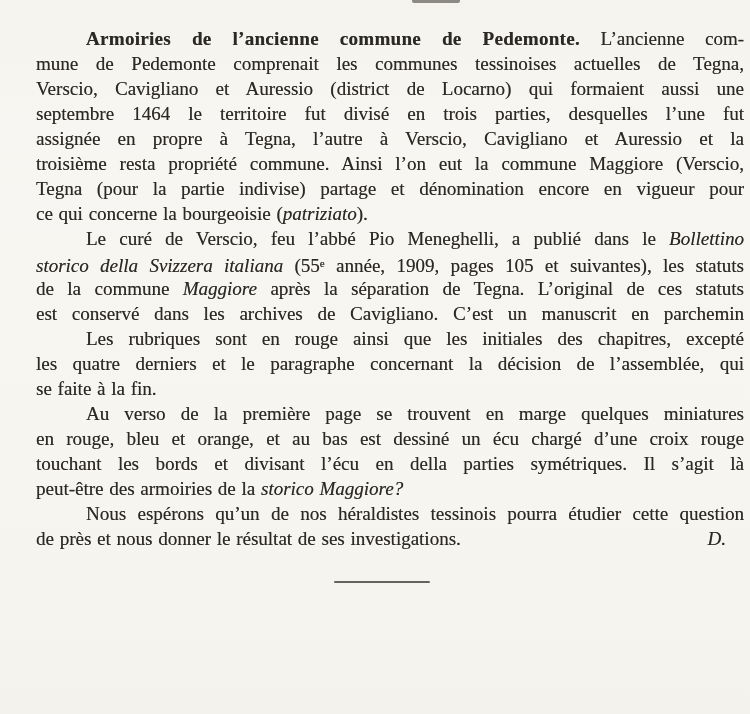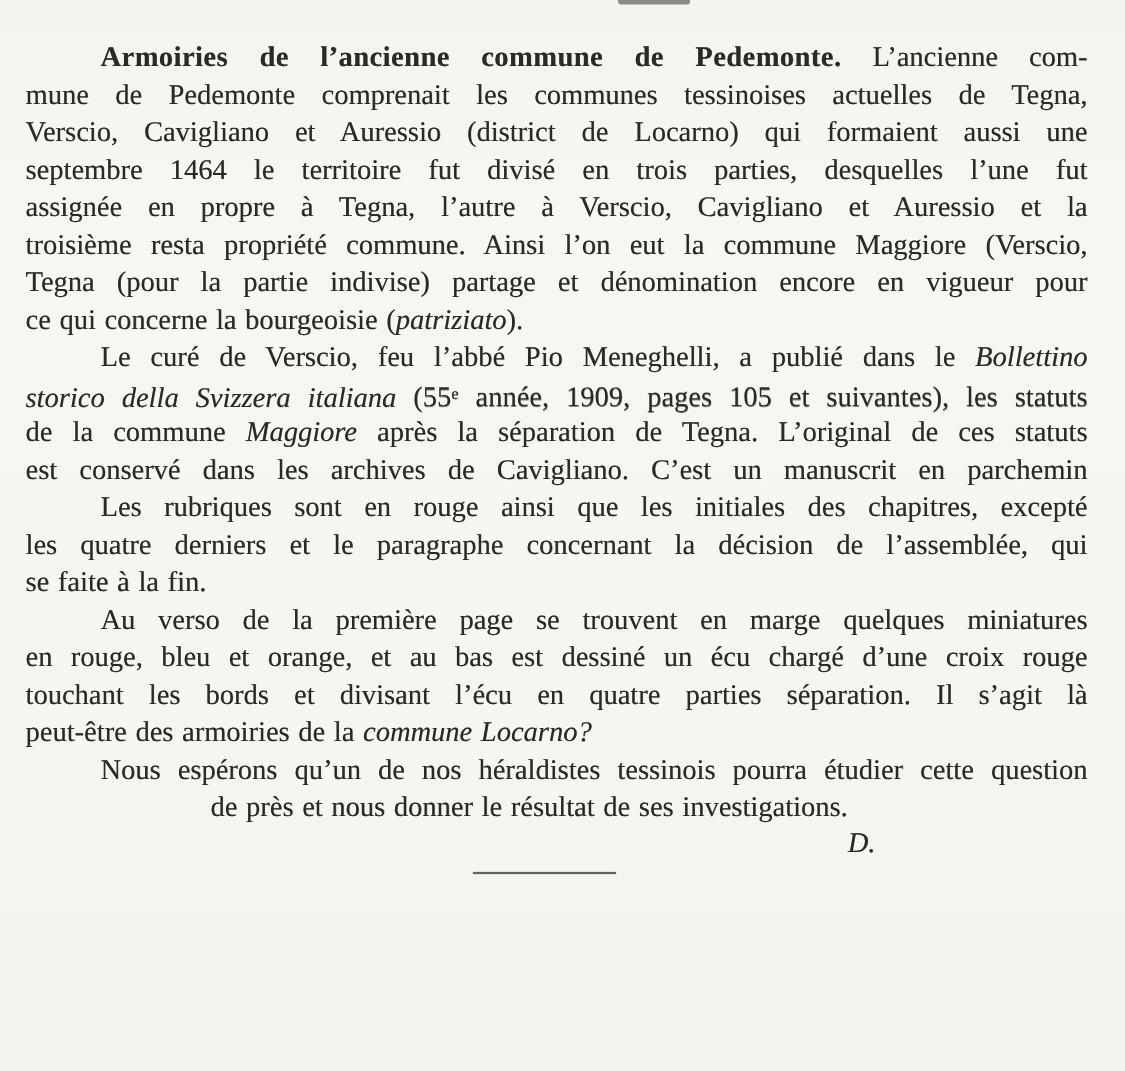--- a/index.html
+++ b/index.html
@@ -22,42 +22,42 @@
     left: 412px;
     width: 48px;
     height: 3px;
     background: #6b675f;
     opacity: 0.75;
     border-radius: 0 0 2px 2px;
   }
   .page {
     position: absolute;
     top: 26px;
-    left: 17px;
+    left: 36px;
     width: 708px;
   }
   .line {
     height: 25px;
     line-height: 25px;
     font-size: 19px;
     text-align: justify;
     text-align-last: justify;
     word-spacing: 1px;
     overflow: visible;
     text-shadow: 0.2px 0.2px 0.35px rgba(44, 40, 34, 0.55);
   }
   .line.indent { padding-left: 50px; }
   .line.para-end { text-align-last: left; }
   .line.sig-line {
     display: flex;
-    justify-content: center;
+    justify-content: space-between;
     text-align-last: left;
   }
   .run.b { font-weight: 700; letter-spacing: 0.3px; }
-  .run.i { font-style: italic; margin-top: 24px; }
+  .run.i { font-style: italic; }
   .run.sup {
     font-size: 11px;
     vertical-align: 0.45em;
     letter-spacing: 0;
   }
   .sig { padding-right: 18px; }
   .end-divider {
     margin: 30px auto 0 auto;
     width: 96px;
     height: 0;
@@ -84,22 +84,22 @@
       <div class="line para-end"><span class="run n">ce qui concerne la bourgeoisie (</span><span class="run i">patriziato</span><span class="run n">).</span></div>
       <div class="line indent"><span class="run n">Le curé de Verscio, feu l’abbé Pio Meneghelli, a publié dans le </span><span class="run i">Bollettino</span></div>
       <div class="line"><span class="run i">storico della Svizzera italiana</span><span class="run n"> (55</span><span class="run sup">e</span><span class="run n"> année, 1909, pages 105 et suivantes), les statuts</span></div>
       <div class="line"><span class="run n">de la commune </span><span class="run i">Maggiore</span><span class="run n"> après la séparation de Tegna. L’original de ces statuts</span></div>
       <div class="line"><span class="run n">est conservé dans les archives de Cavigliano. C’est un manuscrit en parchemin</span></div>
       <div class="line indent"><span class="run n">Les rubriques sont en rouge ainsi que les initiales des chapitres, excepté</span></div>
       <div class="line"><span class="run n">les quatre derniers et le paragraphe concernant la décision de l’assemblée, qui</span></div>
       <div class="line para-end"><span class="run n">se faite à la fin.</span></div>
       <div class="line indent"><span class="run n">Au verso de la première page se trouvent en marge quelques miniatures</span></div>
       <div class="line"><span class="run n">en rouge, bleu et orange, et au bas est dessiné un écu chargé d’une croix rouge</span></div>
-      <div class="line"><span class="run n">touchant les bords et divisant l’écu en quatre parties séparation. Il s’agit là</span></div>
-      <div class="line para-end"><span class="run n">peut-être des armoiries de la </span><span class="run i">commune Locarno?</span></div>
+      <div class="line"><span class="run n">touchant les bords et divisant l’écu en della parties symétriques. Il s’agit là</span></div>
+      <div class="line para-end"><span class="run n">peut-être des armoiries de la </span><span class="run i">storico Maggiore?</span></div>
       <div class="line indent"><span class="run n">Nous espérons qu’un de nos héraldistes tessinois pourra étudier cette question</span></div>
       <div class="line para-end sig-line">
         <span class="run n">de près et nous donner le résultat de ses investigations.</span>
         <span class="run i sig">D.</span>
       </div>
     </div>
   <div class="end-divider" style="border-top-color: rgb(78, 74, 67);"></div>
 </div>
 
 </body></html>

